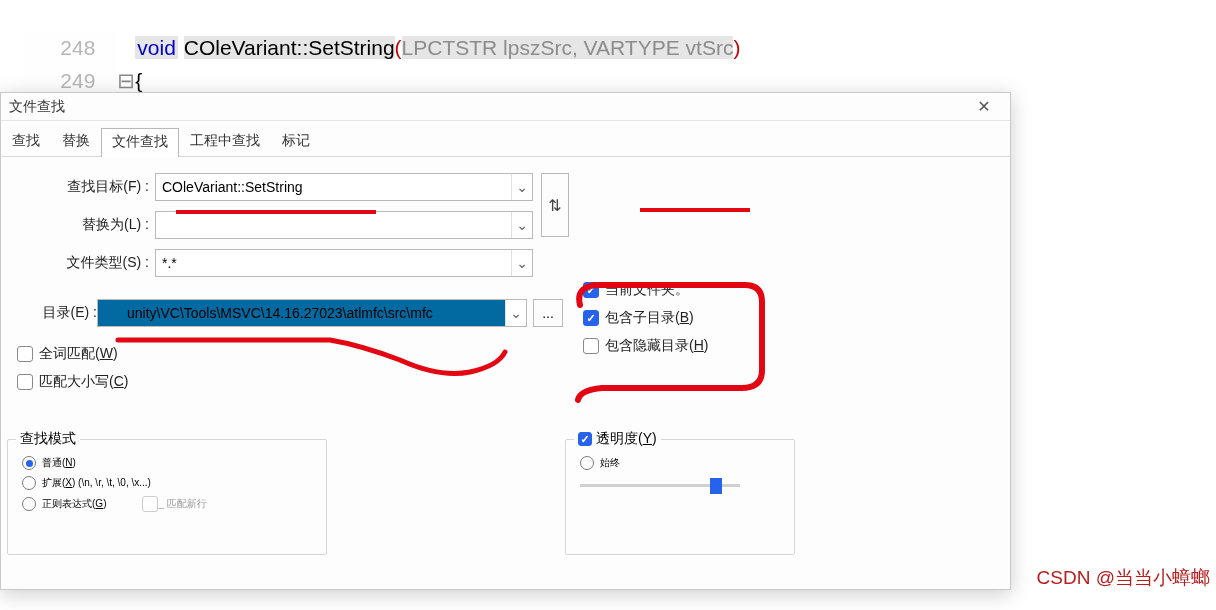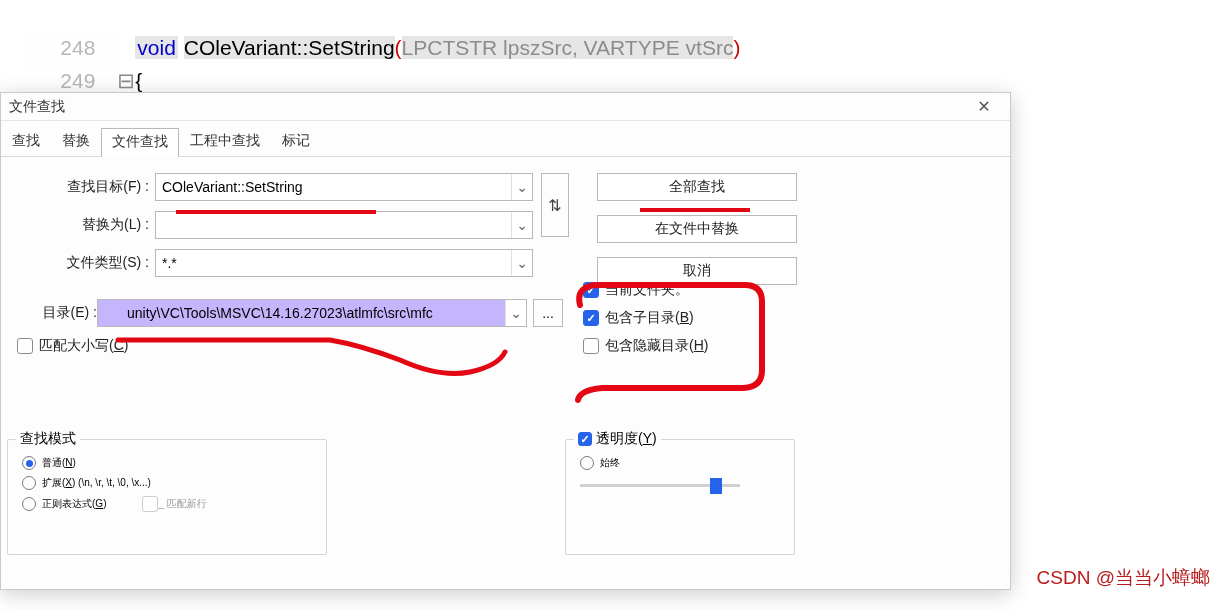--- a/index.html
+++ b/index.html
@@ -41,21 +41,21 @@
     .tabs{ display:flex; gap:0px; padding:6px 0 0 0; border-bottom:1px solid #d8d8d8; font-size:14px;}
     .tab{ padding:4px 10px 6px 10px; color:#333; cursor:pointer; border:1px solid transparent; border-bottom:none;}
     .tab.active{ border-color:#b9b9b9; background:#fff; position:relative; top:1px;}
     .body{ padding:16px 16px 10px 16px; position:relative;}
     .form-row{ display:flex; align-items:center; margin-bottom:10px; gap:6px;}
     .form-label{ width:132px; text-align:right; color:#222; font-size:14px;}
     .combo { position:relative; display:flex; align-items:center; border:1px solid #b9b9b9; height:28px; background:#fff;}
     .combo.wide{ width:378px;}
     .combo input{ border:none; outline:none; width:100%; height:100%; padding:0 6px; font-size:14px; background:transparent;}
     .combo .drop{ width:22px; text-align:center; color:#666; border-left:1px solid #e0e0e0; height:100%; display:flex; align-items:center; justify-content:center; cursor:pointer;}
-    .combo.sel input{ background:#c4b5fd;padding-left:29px;}
+    .combo.sel input{ background:#0369a1;padding-left:29px;}
     .swap-box{ width:28px; height:64px; margin-left:8px; border:1px solid #b9b9b9; display:flex; align-items:center; justify-content:center; font-size:16px; color:#444; cursor:pointer;}
     .btn{ width:200px; height:28px; border:1px solid #b9b9b9; background:#fff; display:flex; align-items:center; justify-content:center; color:#222; cursor:pointer; font-size:14px;}
     .buttons-col{ display:flex; flex-direction:column; gap:14px; margin-left:28px;}
     .row-top{ display:flex; align-items:flex-start;}
     .rows-left{ display:flex; flex-direction:column; gap:0;}
     .small-btn{ width:30px; height:28px; border:1px solid #b9b9b9; display:flex; align-items:center; justify-content:center; cursor:pointer; margin-left:6px;}
     .dir-row{ display:flex; align-items:center; margin-top:12px;}
     .checkbox-row{ display:flex; align-items:center; gap:6px; margin-top:10px; font-size:14px; color:#222;}
     .chk{ width:16px; height:16px; border:1px solid #8a8a8a; border-radius:3px; background:#fff; display:inline-flex; align-items:center; justify-content:center; cursor:pointer;}
     .chk.blue{ background:#2563eb; border-color:#2563eb; color:#fff; font-size:11px; font-weight:bold;}
@@ -122,36 +122,35 @@
           <div class="form-label">文件类型(S) :</div>
           <div class="combo wide">
             <input value="*.*" style="">
             <div class="drop">⌄</div>
           </div>
         </div>
       </div>
       <div class="swap-box">
           <span>⇅</span>
         </div>
-      <div class="buttons-col">
-        <div class="btn">全部查找</div>
-        <div class="btn">在文件中替换</div>
-        <div class="btn">取消</div>
-      </div>
     </div>
 
     <div class="dir-row">
       <div class="form-label" style="width:80px;">目录(E) :</div>
       <div class="combo sel" style="width:430px;">
         <input style="color: rgb(0, 0, 0);" value="unity\VC\Tools\MSVC\14.16.27023\atlmfc\src\mfc">
         <div class="drop">⌄</div>
       </div>
       <div class="small-btn">...</div>
     </div>
 
+    <div class="checkbox-row" style="margin-top:18px;">
+      <span class="chk"></span>
+      <span><span>全词匹配(</span><span class="underline">W</span><span>)</span></span>
+    </div>
     <div class="checkbox-row">
       <span class="chk"></span>
       <span><span>匹配大小写(</span><span class="underline">C</span><span>)</span></span>
     </div>
 
     <div class="right-checks">
       <div class="checkbox-row" style="margin-top:0;">
         <span class="chk blue">✓</span>
         <span>当前文件夹。</span>
       </div>

